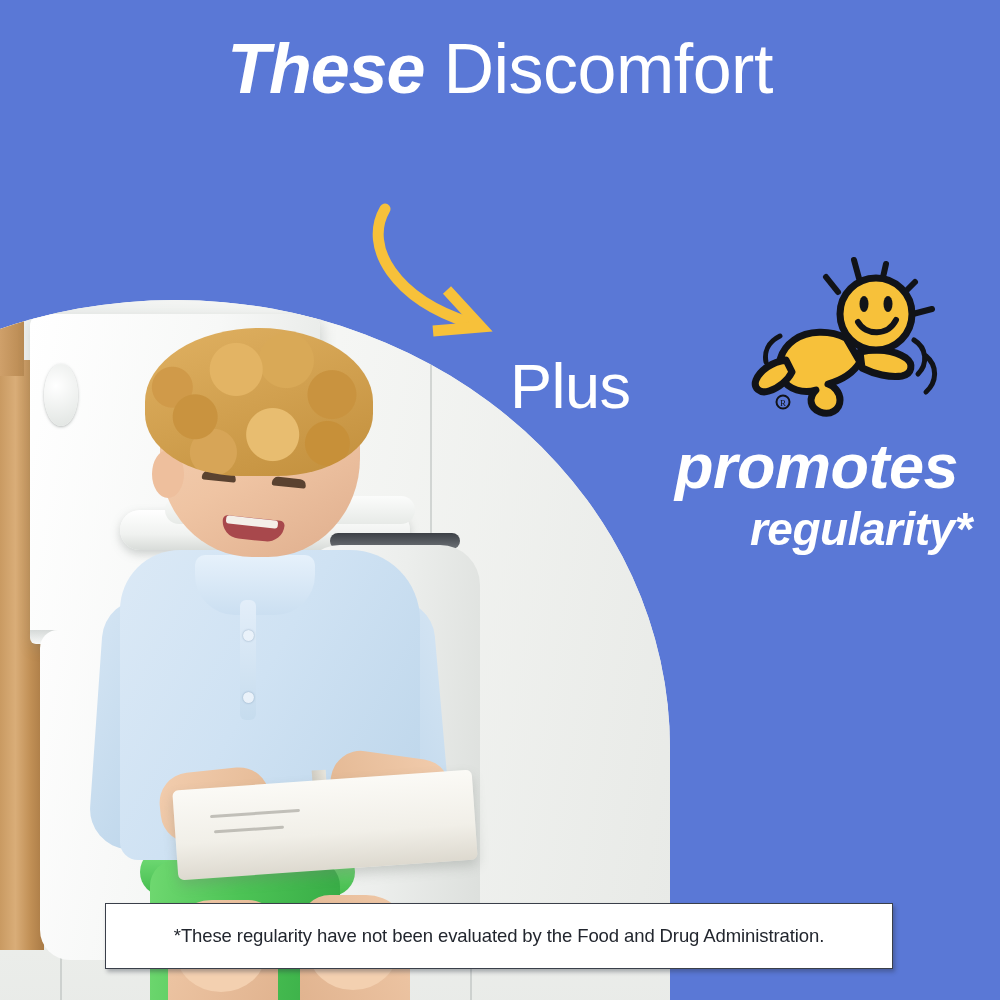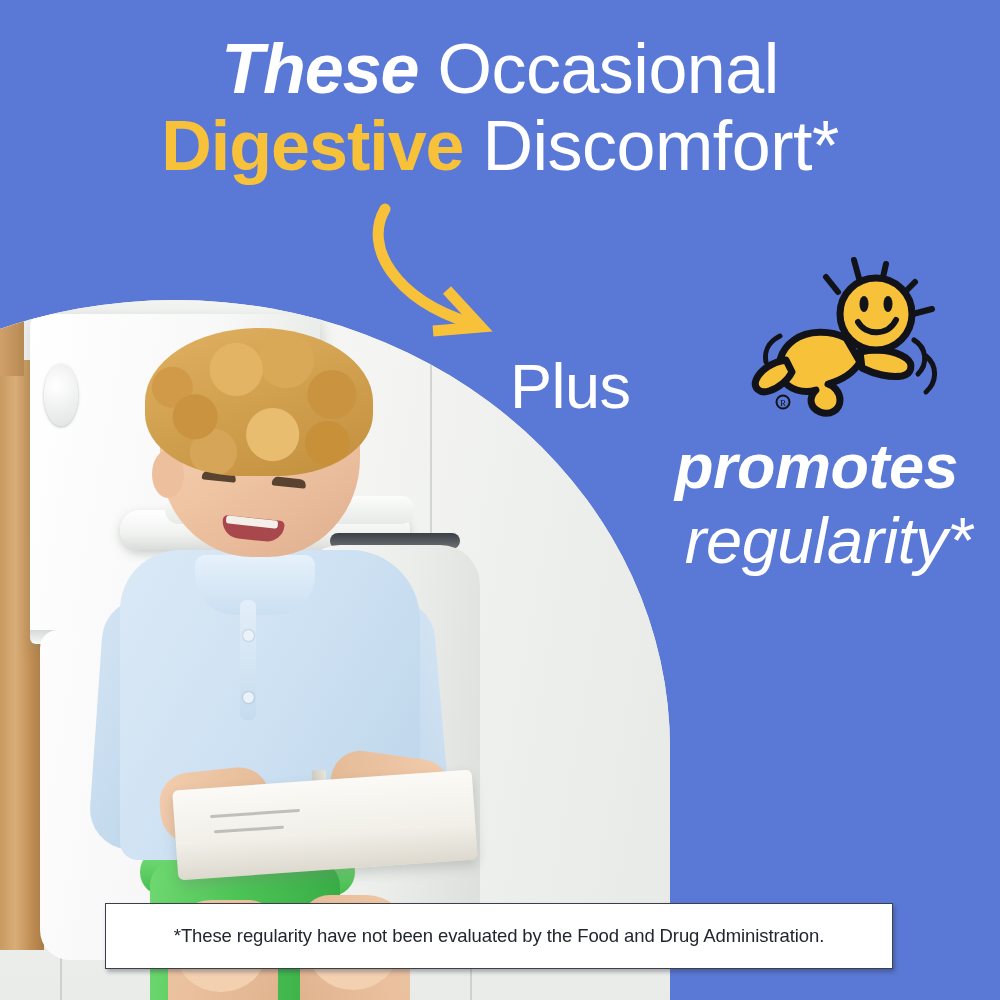--- a/index.html
+++ b/index.html
@@ -427,22 +427,22 @@
     font-size: 63px;
     font-weight: 700;
     font-style: italic;
     letter-spacing: -0.5px;
     line-height: 1.16;
     padding-right: 22px;
     margin-top: 12px;
   }
   .rc-regularity {
     display: block;
-    font-size: 65px;
-    font-weight: 400;
+    font-size: 46px;
+    font-weight: 700;
     font-style: italic;
     letter-spacing: -0.5px;
     line-height: 1.16;
     padding-right: 8px;
   }
 
   
   .disclaimer {
     position: absolute;
     left: 105px;
@@ -467,24 +467,21 @@
     letter-spacing: -0.1px;
   }
 </style>
 </head>
 <body>
 
 <div id="stage">
 
   <div class="headline">
     <span class="hl-line hl-line1">
-      <span class="w-eases">These</span><span class="w-occasional"> <span>Occasional</span></span>
-    </span>
-    <span class="hl-line hl-line2">
-      <span class="w-digestive">Digestive</span><span class="w-discomfort"> <span>Discomfort*</span></span>
+      <span class="w-eases">These</span><span class="w-occasional"> <span>Discomfort</span></span>
     </span>
   </div>
 
   <div class="photo-mask">
     <div class="photo-inner">
       <div class="photo-scene">
 
         <div class="bath-wall"></div>
         <div class="floor"></div>
 

